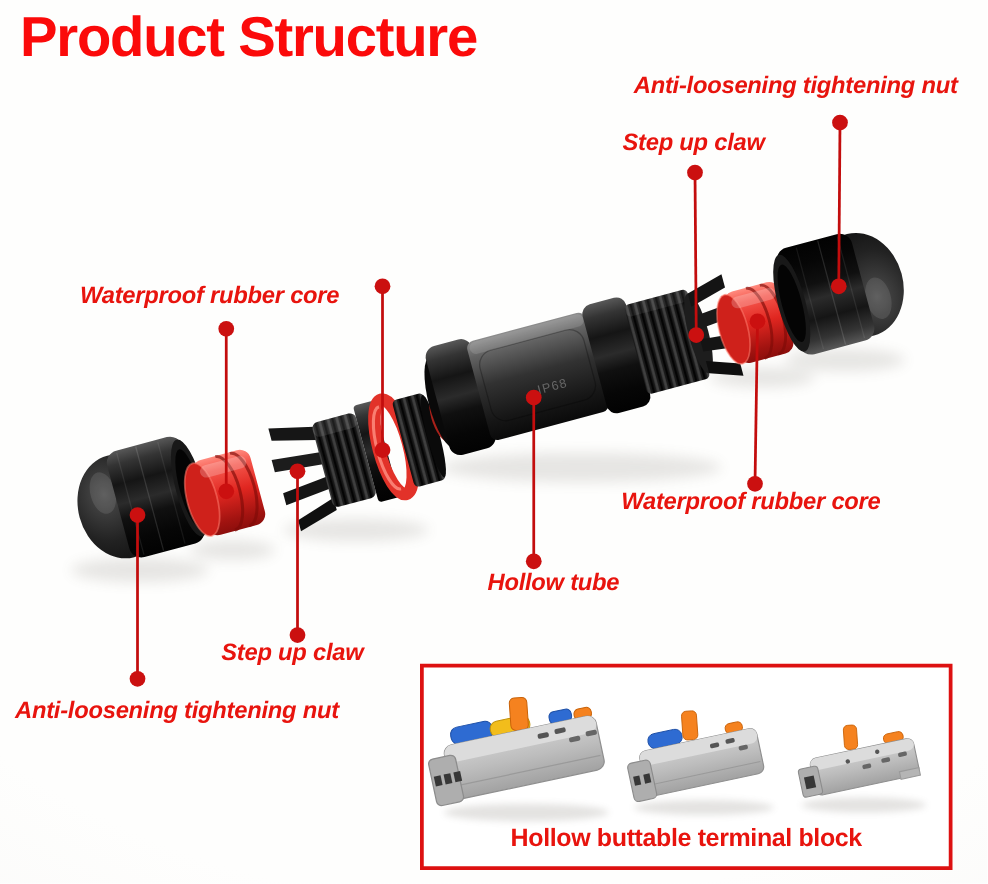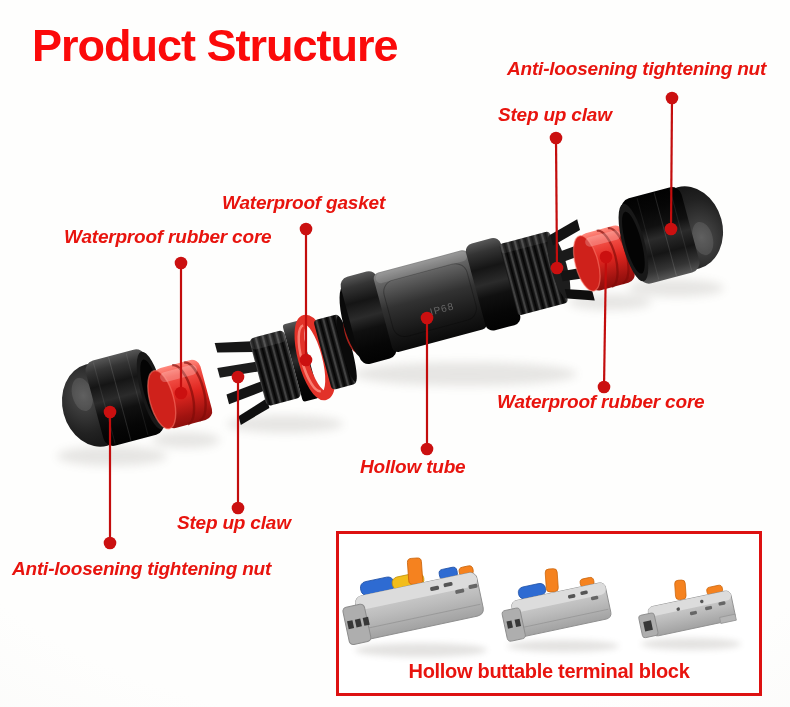--- a/index.html
+++ b/index.html
@@ -2,21 +2,21 @@
 <html style="--title-red: #fb0a0a; --label-red: #e8140e; --line-red: #c30d0d; --dot-red: #cb1010; --box-border-red: #dd1111; --rubber-red: #e23229; --lever-blue: #2e6bd2; --lever-yellow: #f2bd1b; --lever-orange: #f5821f;"><head>
 <meta charset="utf-8">
 <style>
   html,body{margin:0;padding:0;background:#ffffff;}
   .stage{
     position:relative;width:790px;height:707px;overflow:hidden;
     font-family:"Liberation Sans",sans-serif;
     background:radial-gradient(130% 110% at 50% 42%, #fefefd 55%, #f5f4f2 100%);
   }
   .page-title{
-    position:absolute;left:16px;top:4px;margin:16px;
+    position:absolute;left:16px;top:4px;margin:0;
     font-size:45px;line-height:1.15;font-weight:800;letter-spacing:-1px;
     color:var(--title-red);
   }
   .scene{position:absolute;left:0;top:0;}
   .label{
     position:absolute;font-weight:bold;font-size:19px;line-height:1.2;
     letter-spacing:-0.2px;color:var(--label-red);white-space:nowrap;font-style:italic;
   }
   .callout-line{stroke:var(--line-red);stroke-width:2.2;}
   .callout-dot{fill:var(--dot-red);}
@@ -188,24 +188,23 @@
     </g>
     <g>
       <line class="callout-line" x1="110" y1="412" x2="110" y2="543"></line>
       <circle class="callout-dot" cx="110" cy="412" r="6.3"></circle>
       <circle class="callout-dot" cx="110" cy="543" r="6.3"></circle>
     </g>
   </svg>
 
   <div class="label" style="left:507px;top:58px">Anti-loosening tightening nut</div>
   <div class="label" style="left:498px;top:104px">Step up claw</div>
-  <div class="label" style="left:222px;top:192px">Waterproof gasket</div>
   <div class="label" style="left:64px;top:226px">Waterproof rubber core</div>
   <div class="label" style="left:497px;top:391px">Waterproof rubber core</div>
-  <div class="label" style="left:360px;top:456px">Hollow tube</div>
+  <div class="label" style="left:390px;top:456px">Hollow tube</div>
   <div class="label" style="left:177px;top:512px">Step up claw</div>
   <div class="label" style="left:12px;top:558px">Anti-loosening tightening nut</div>
 
   <div class="terminal-box">
     <svg width="420" height="124" viewBox="0 0 420 124" style="position:absolute;left:0;top:12px">
       <defs>
         <linearGradient id="blkGrad" x1="0" y1="0" x2="0" y2="1">
           <stop offset="0" stop-color="#d3d3d3"></stop>
           <stop offset=".5" stop-color="#bdbdbd"></stop>
           <stop offset="1" stop-color="#a2a2a2"></stop>

